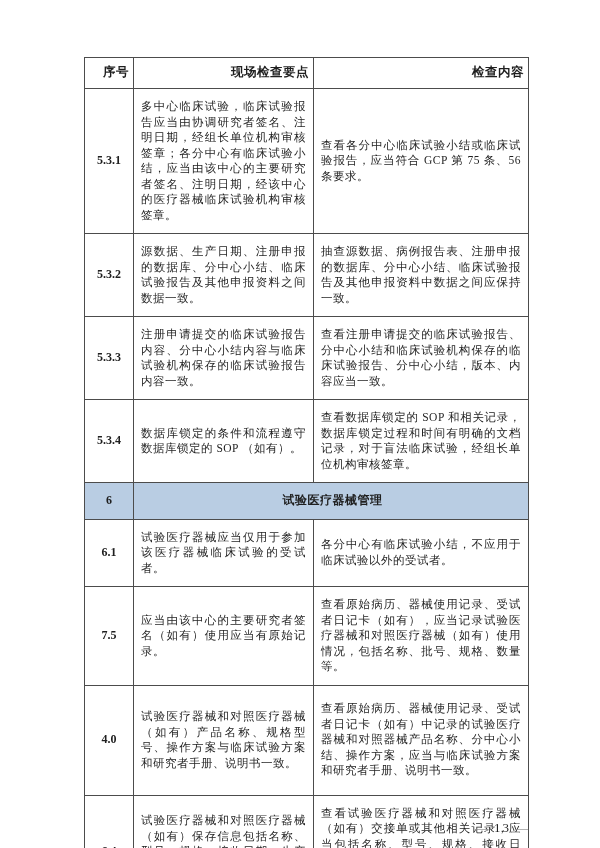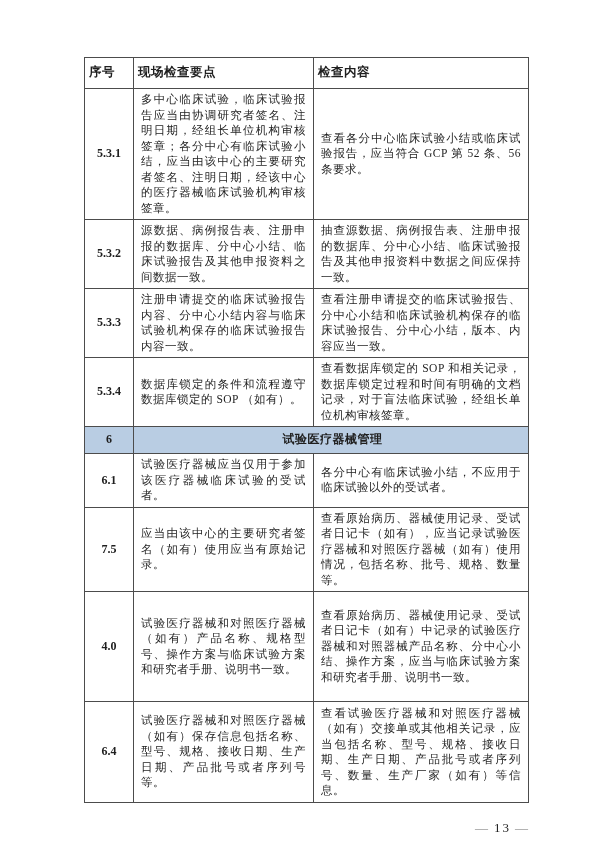--- a/index.html
+++ b/index.html
@@ -29,31 +29,31 @@
     table-layout: fixed;
     border: 1.5px solid #4a4a4a;
   }
   .inspection-table col.c1 { width: 49px; }
   .inspection-table col.c2 { width: 180px; }
   .inspection-table col.c3 { width: 215px; }
   .inspection-table th,
   .inspection-table td {
     border: 1px solid #4c4c4c;
     vertical-align: middle;
-    padding: 3px 7px;
+    padding: 10px 7px;
     font-size: 11.5px;
     line-height: 15.5px;
     letter-spacing: 0.5px;
     box-sizing: border-box;
     word-break: break-all;
   }
   .inspection-table th {
     font-size: 12.5px;
     font-weight: bold;
-    text-align: left;
+    text-align: right;
     padding: 2px 4px;
     background: #ffffff;
   }
   td.num-cell {
     text-align: center;
     font-weight: bold;
     font-size: 12px;
     letter-spacing: 0;
     padding: 2px 2px;
   }
@@ -109,26 +109,26 @@
     <tbody>
       <tr class="row-header">
         <th>序号</th>
         <th>现场检查要点</th>
         <th>检查内容</th>
       </tr>
 
       <tr class="row-531">
         <td class="num-cell">5.3.1</td>
         <td class="text-cell">多中心临床试验，临床试验报告应当由协调研究者签名、注明日期，经组长单位机构审核签章；各分中心有临床试验小结，应当由该中心的主要研究者签名、注明日期，经该中心的医疗器械临床试验机构审核签章。</td>
-        <td class="text-cell">查看各分中心临床试验小结或临床试验报告，应当符合 GCP 第 52 条、56 条要求。</td>
+        <td class="text-cell">查看各分中心临床试验小结或临床试验报告，应当符合 GCP 第 75 条、56 条要求。</td>
       </tr>
 
       <tr class="row-532">
         <td class="num-cell">5.3.2</td>
-        <td class="text-cell">源数据、病例报告表、注册申报的数据库、分中心小结、临床试验报告及其他申报资料之间数据一致。</td>
+        <td class="text-cell">源数据、生产日期、注册申报的数据库、分中心小结、临床试验报告及其他申报资料之间数据一致。</td>
         <td class="text-cell">抽查源数据、病例报告表、注册申报的数据库、分中心小结、临床试验报告及其他申报资料中数据之间应保持一致。</td>
       </tr>
 
       <tr class="row-533">
         <td class="num-cell">5.3.3</td>
         <td class="text-cell">注册申请提交的临床试验报告内容、分中心小结内容与临床试验机构保存的临床试验报告内容一致。</td>
         <td class="text-cell">查看注册申请提交的临床试验报告、分中心小结和临床试验机构保存的临床试验报告、分中心小结，版本、内容应当一致。</td>
       </tr>
 
       <tr class="row-534">

